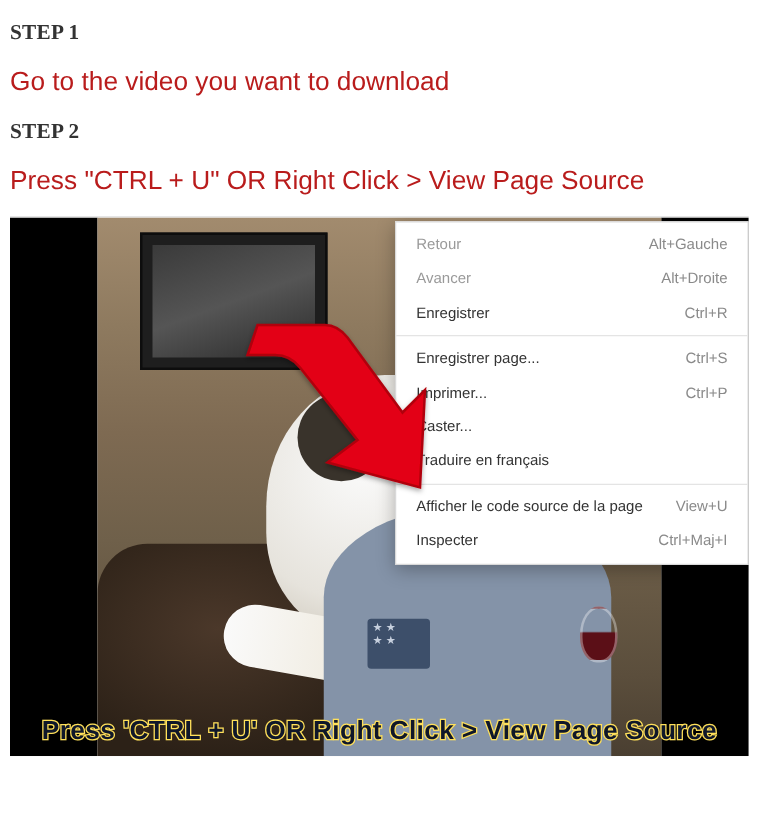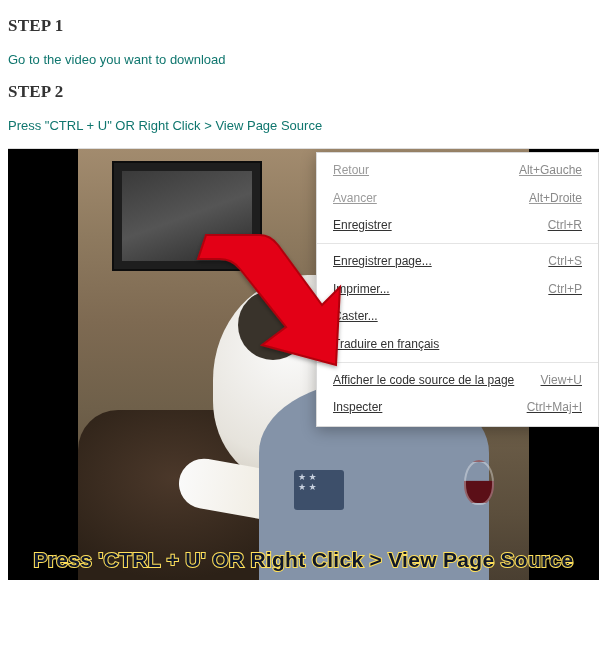--- a/index.html
+++ b/index.html
@@ -12,23 +12,23 @@
   }
   h3.step-heading {
     font-weight: 700;
     font-size: 17px;
     color: #333;
     margin: 6px 0 14px 0;
     letter-spacing: .2px;
     font-family: Liberation Serif, serif;
   }
   p.body-text {
-    font-size: 13px;
+    font-size: 21px;
     line-height: 1.55;
-    color: #0f766e;
+    color: #b91c1c;
     margin-bottom: 12px;
   }
   p.body-text .line2 { display:block; }
 
   
   .shot {
     position: relative;
     width: 591px;
     height: 432px;
     margin-top: 6px;
@@ -71,21 +71,20 @@
     background:#fff; border:1px solid #d9d9d9;
     box-shadow:0 4px 14px rgba(0,0,0,.28);
     font-size:12px; color:#333;
     padding:4px 0;
   }
   .ctx .row{
     display:flex;justify-content:space-between;align-items:center;
     padding:5px 16px 5px 16px;
     line-height:1.45;
     white-space:nowrap;
-    text-decoration:underline;
   }
   .ctx .row .sc{color:#8a8a8a;}
   .ctx .row.dim{color:#9a9a9a;}
   .ctx hr{border:none;border-top:1px solid #e4e4e4;margin:4px 0;}
 
   
   .arrow-wrap{position:absolute;left:182px;top:74px;width:170px;height:170px;pointer-events:none;}
   .arrow-wrap svg{width:100%;height:100%;}
 
   

